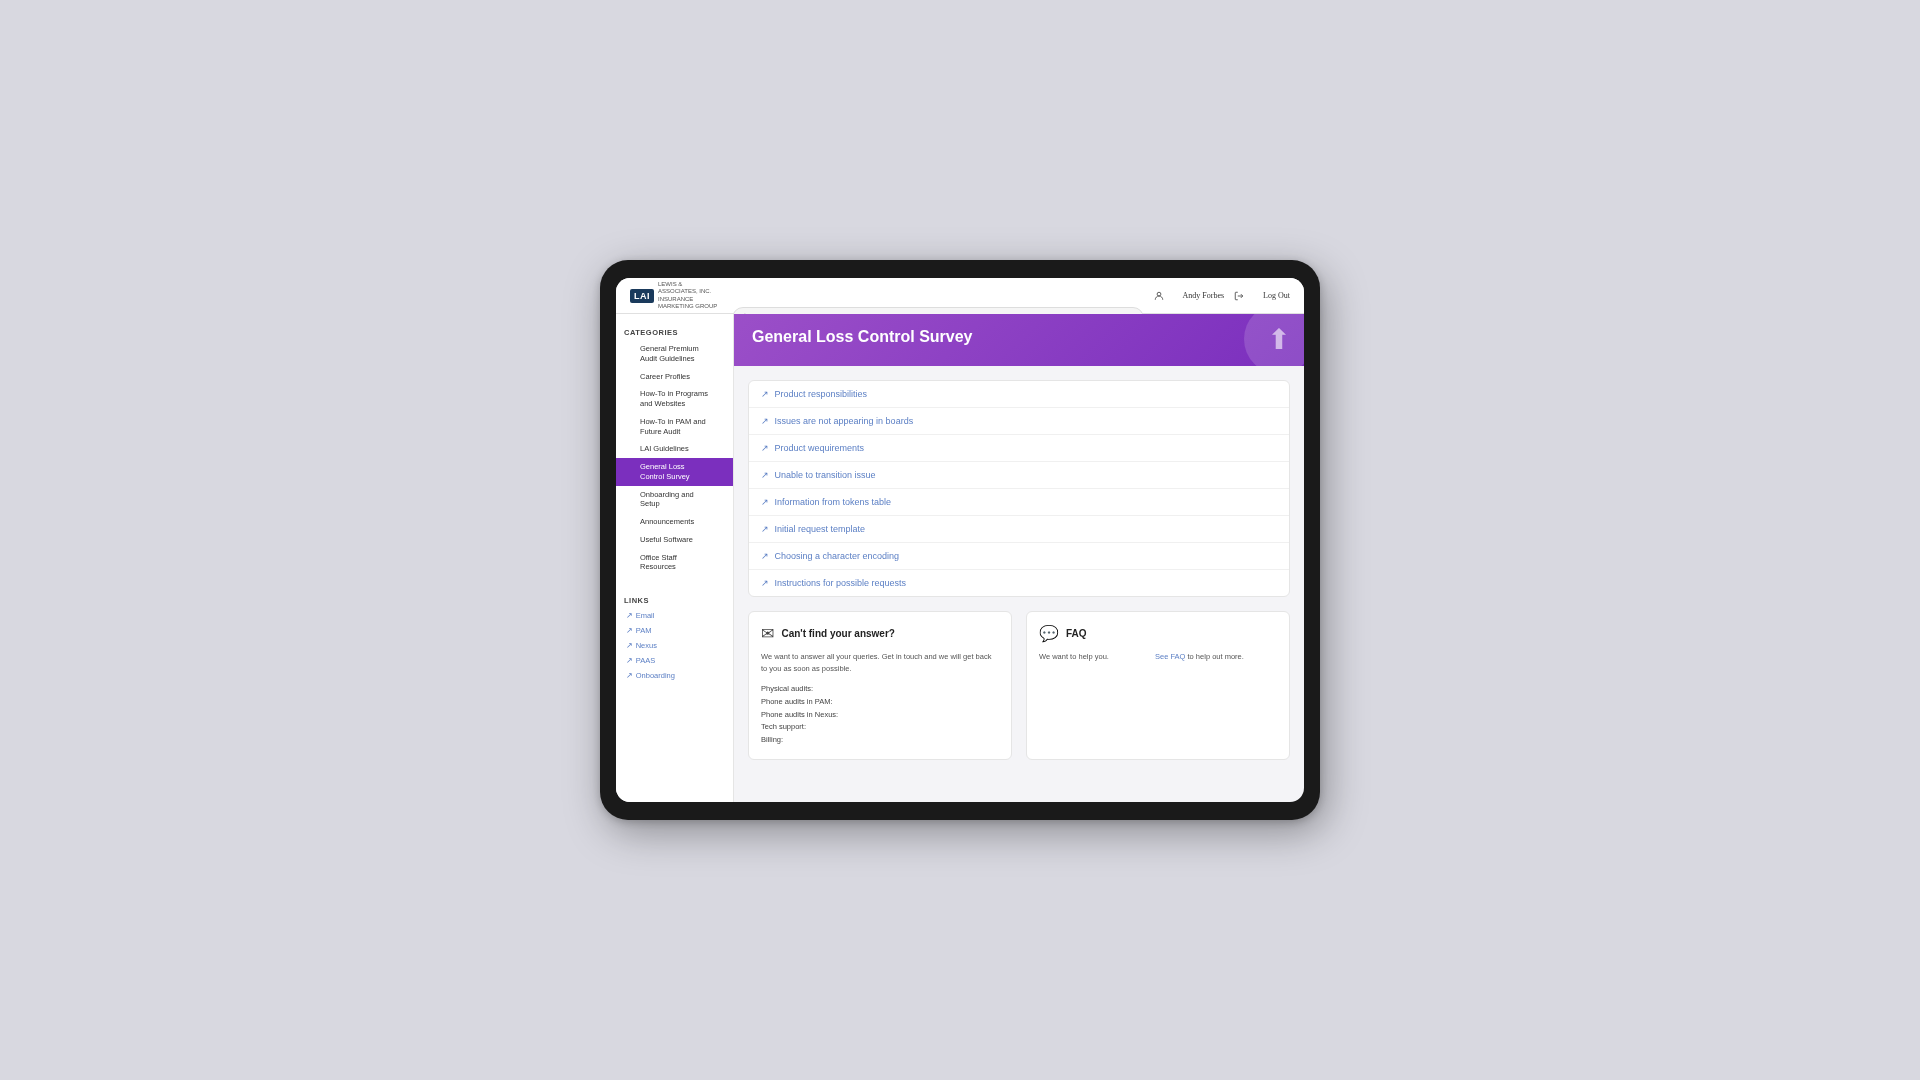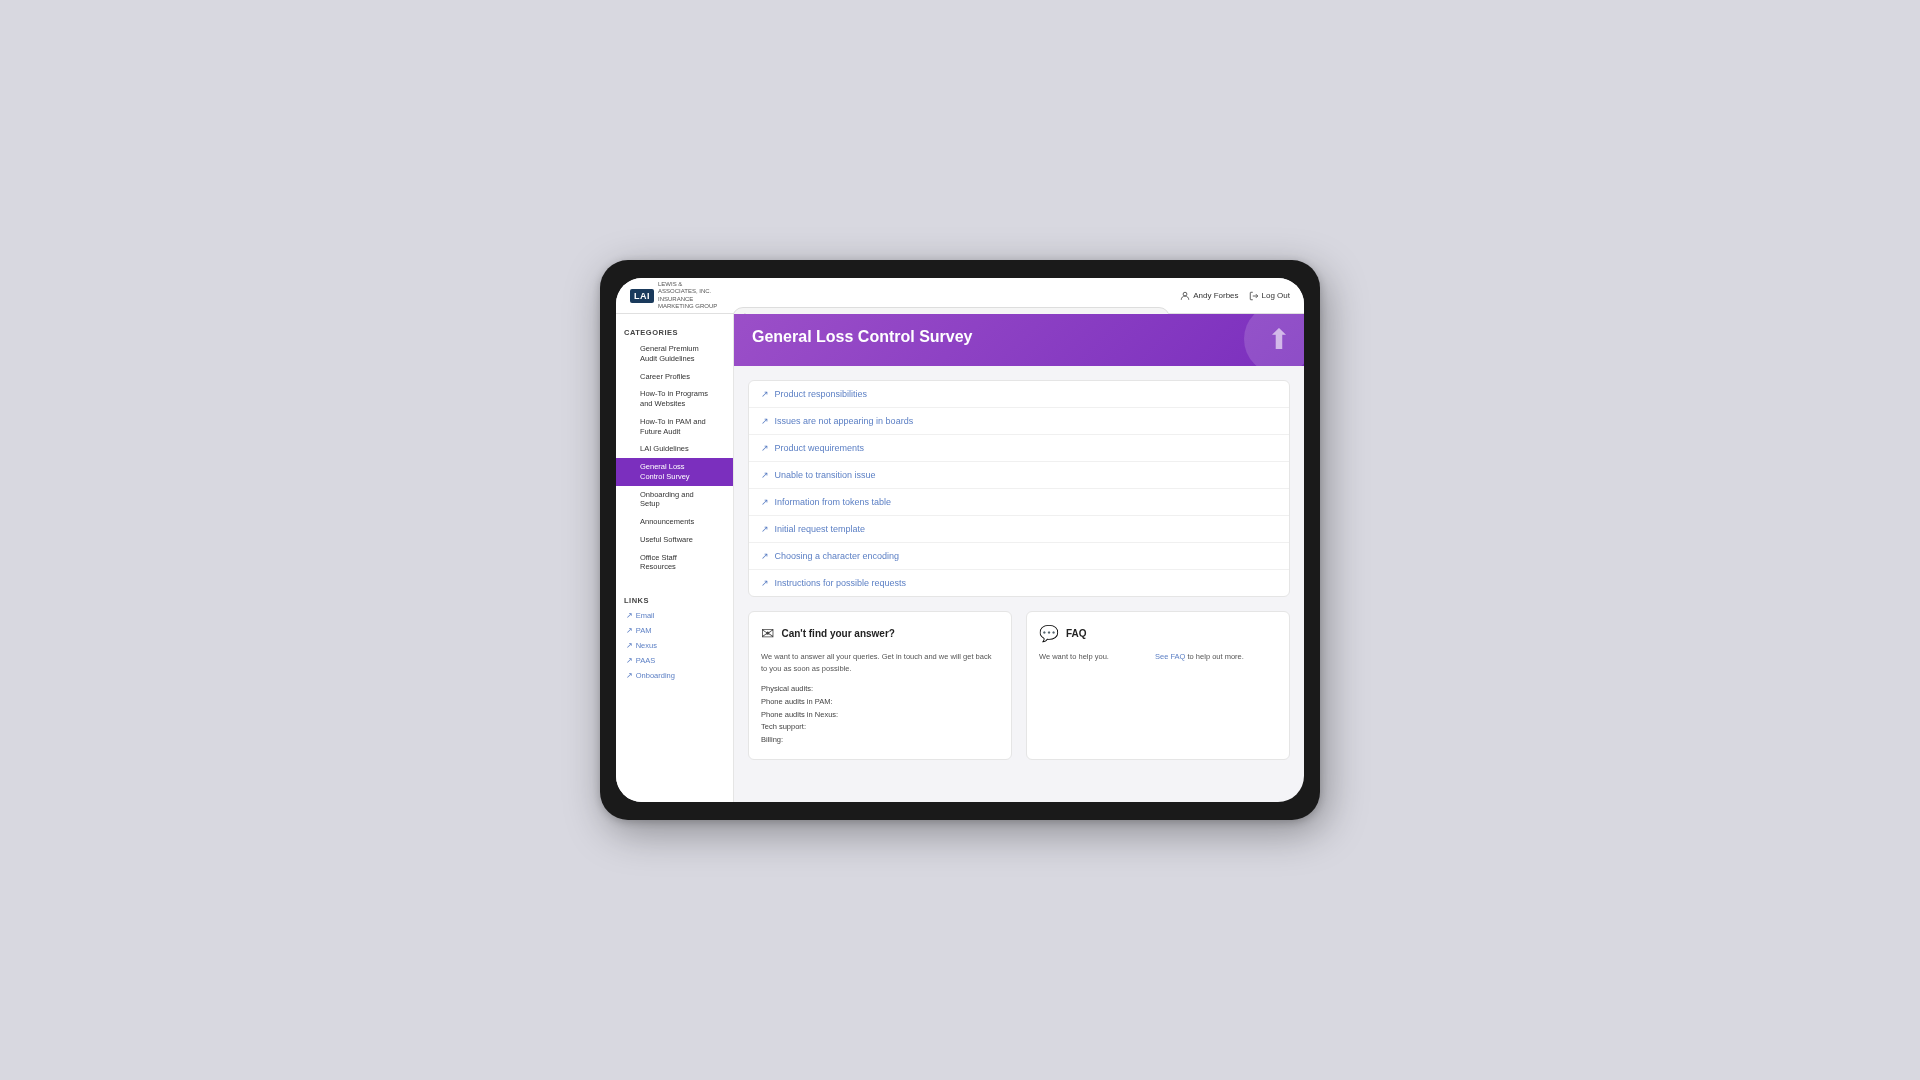--- a/index.html
+++ b/index.html
@@ -17,21 +17,21 @@
       background: #1a1a1a;
       border-radius: 28px;
       padding: 18px 16px;
       box-shadow: 6px 12px 40px rgba(0,0,0,0.35), 0 2px 8px rgba(0,0,0,0.2);
       position: relative;
     }
     .tablet-screen {
       width: 100%;
       height: 100%;
       background: #f4f4f7;
-      border-radius: 26px;
+      border-radius: 14px;
       overflow: hidden;
       display: flex;
       flex-direction: column;
     }
     
     .top-nav {
       background: #fff;
       border-bottom: 1px solid #e0e0e0;
       display: flex;
       align-items: center;
@@ -86,23 +86,24 @@
       margin-right: 4px;
       color: #999;
     }
     .nav-user {
       display: flex;
       align-items: center;
       gap: 10px;
     }
     .nav-user-item {
       display: flex;
-      gap: 3px;
+      gap: 19px;
       font-size: 8px;
       color: #333;
+      font-family: Liberation Serif, serif;
     }
     .user-icon, .logout-icon {
       width: 10px;
       height: 10px;
       color: #555;
     }
     
     .main-area {
       display: flex;
       flex: 1;

